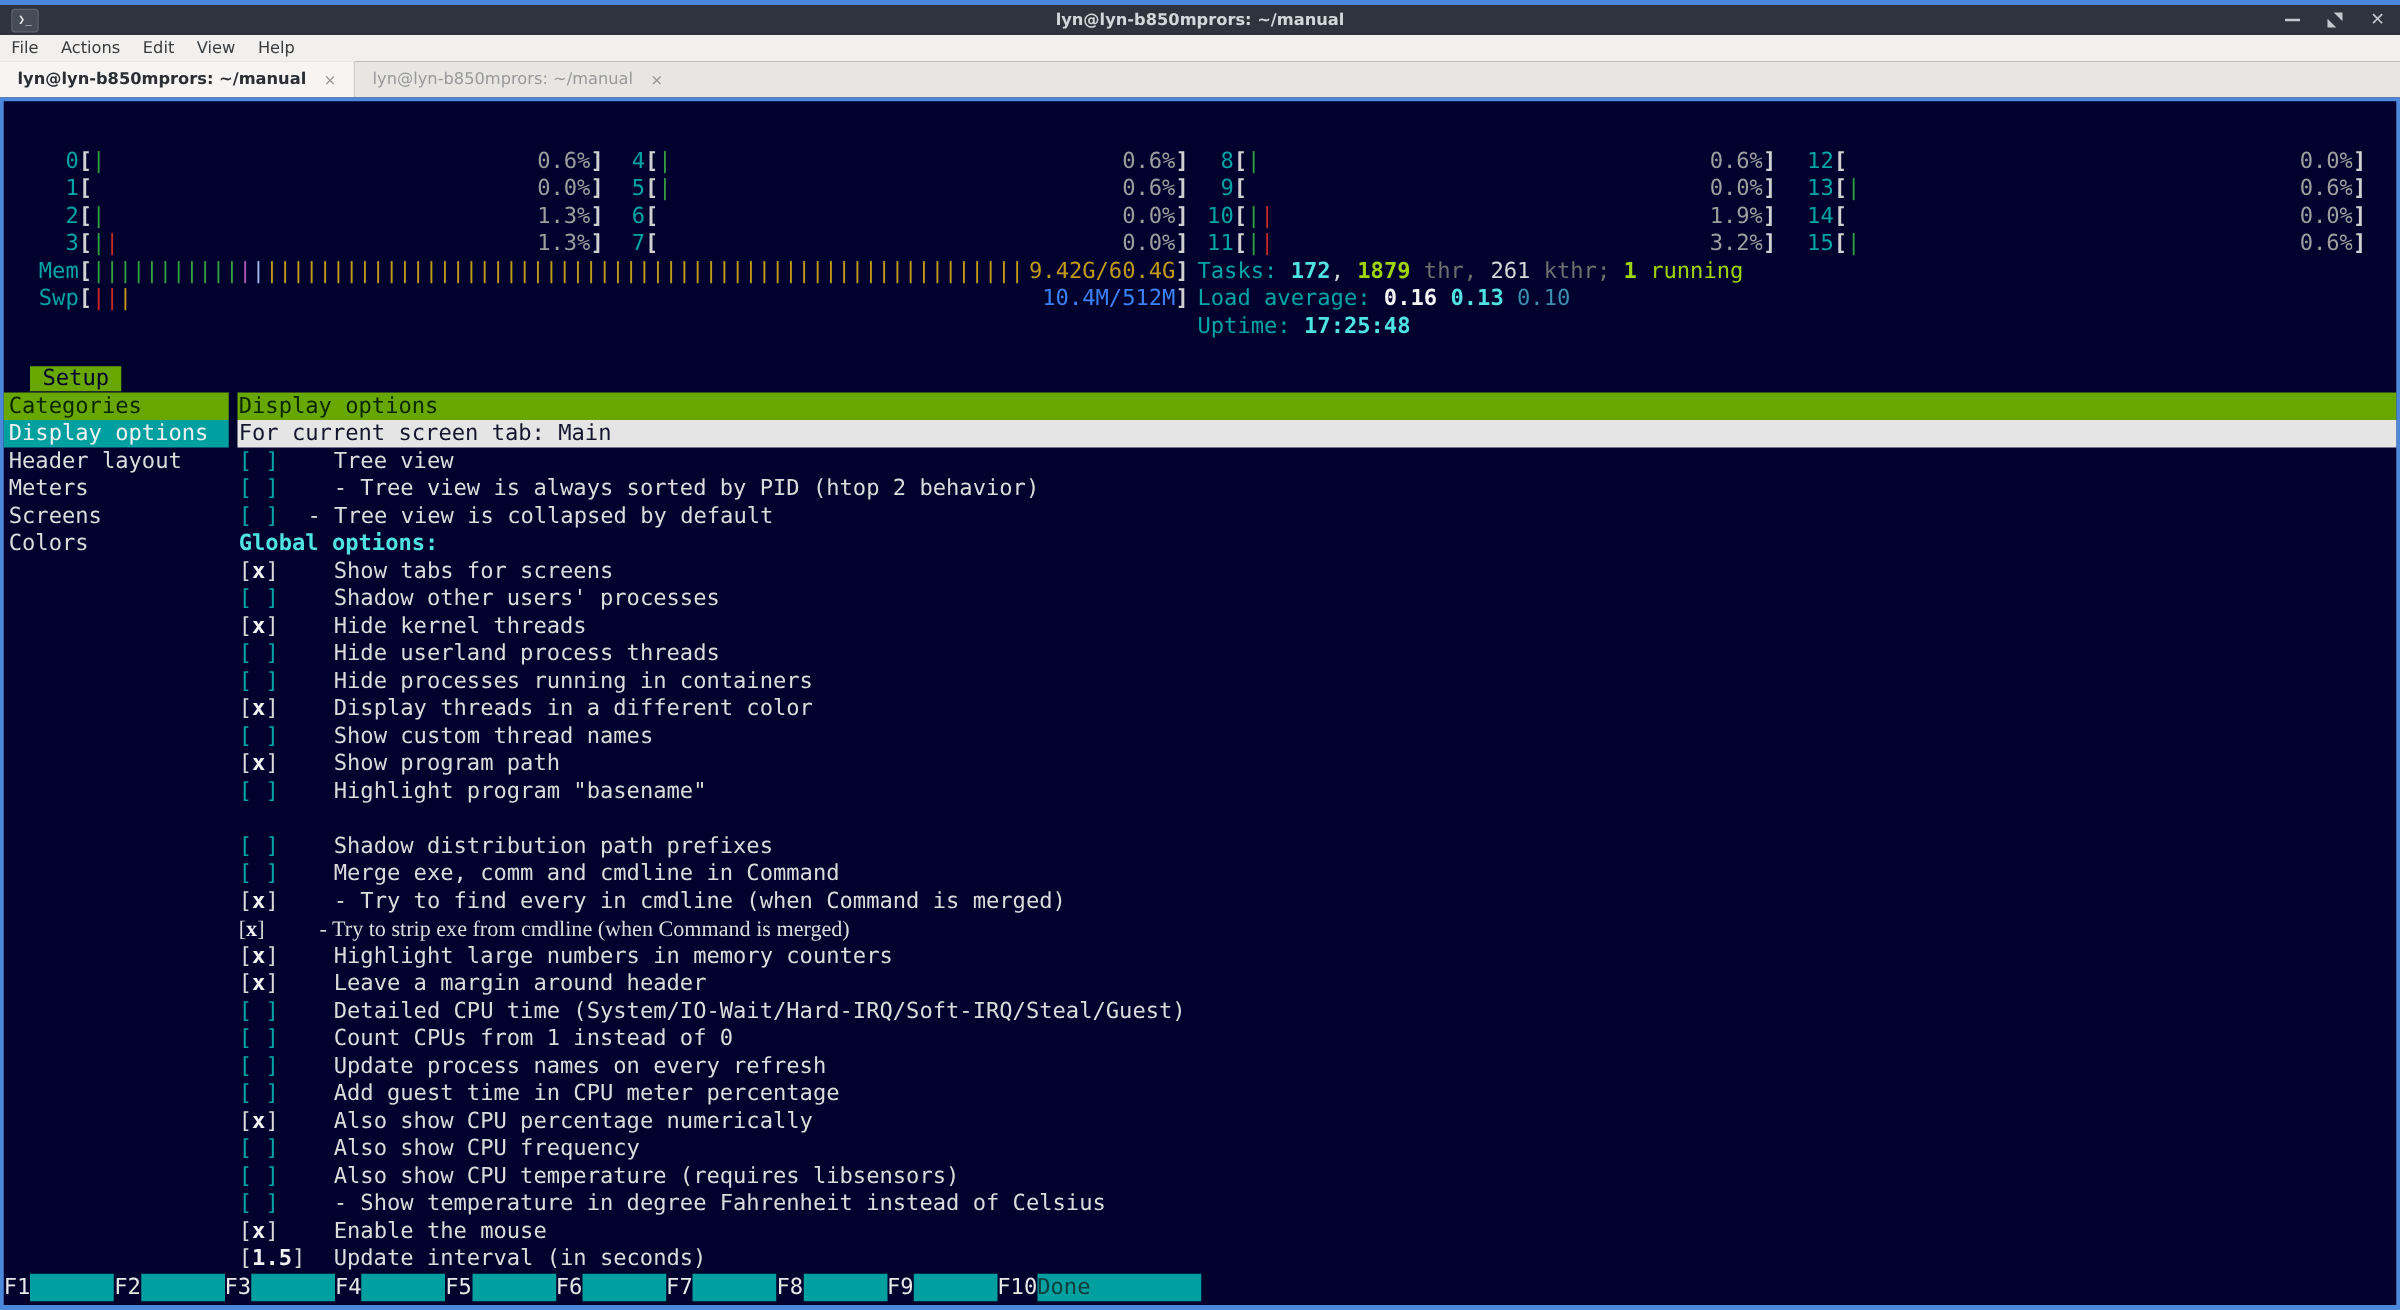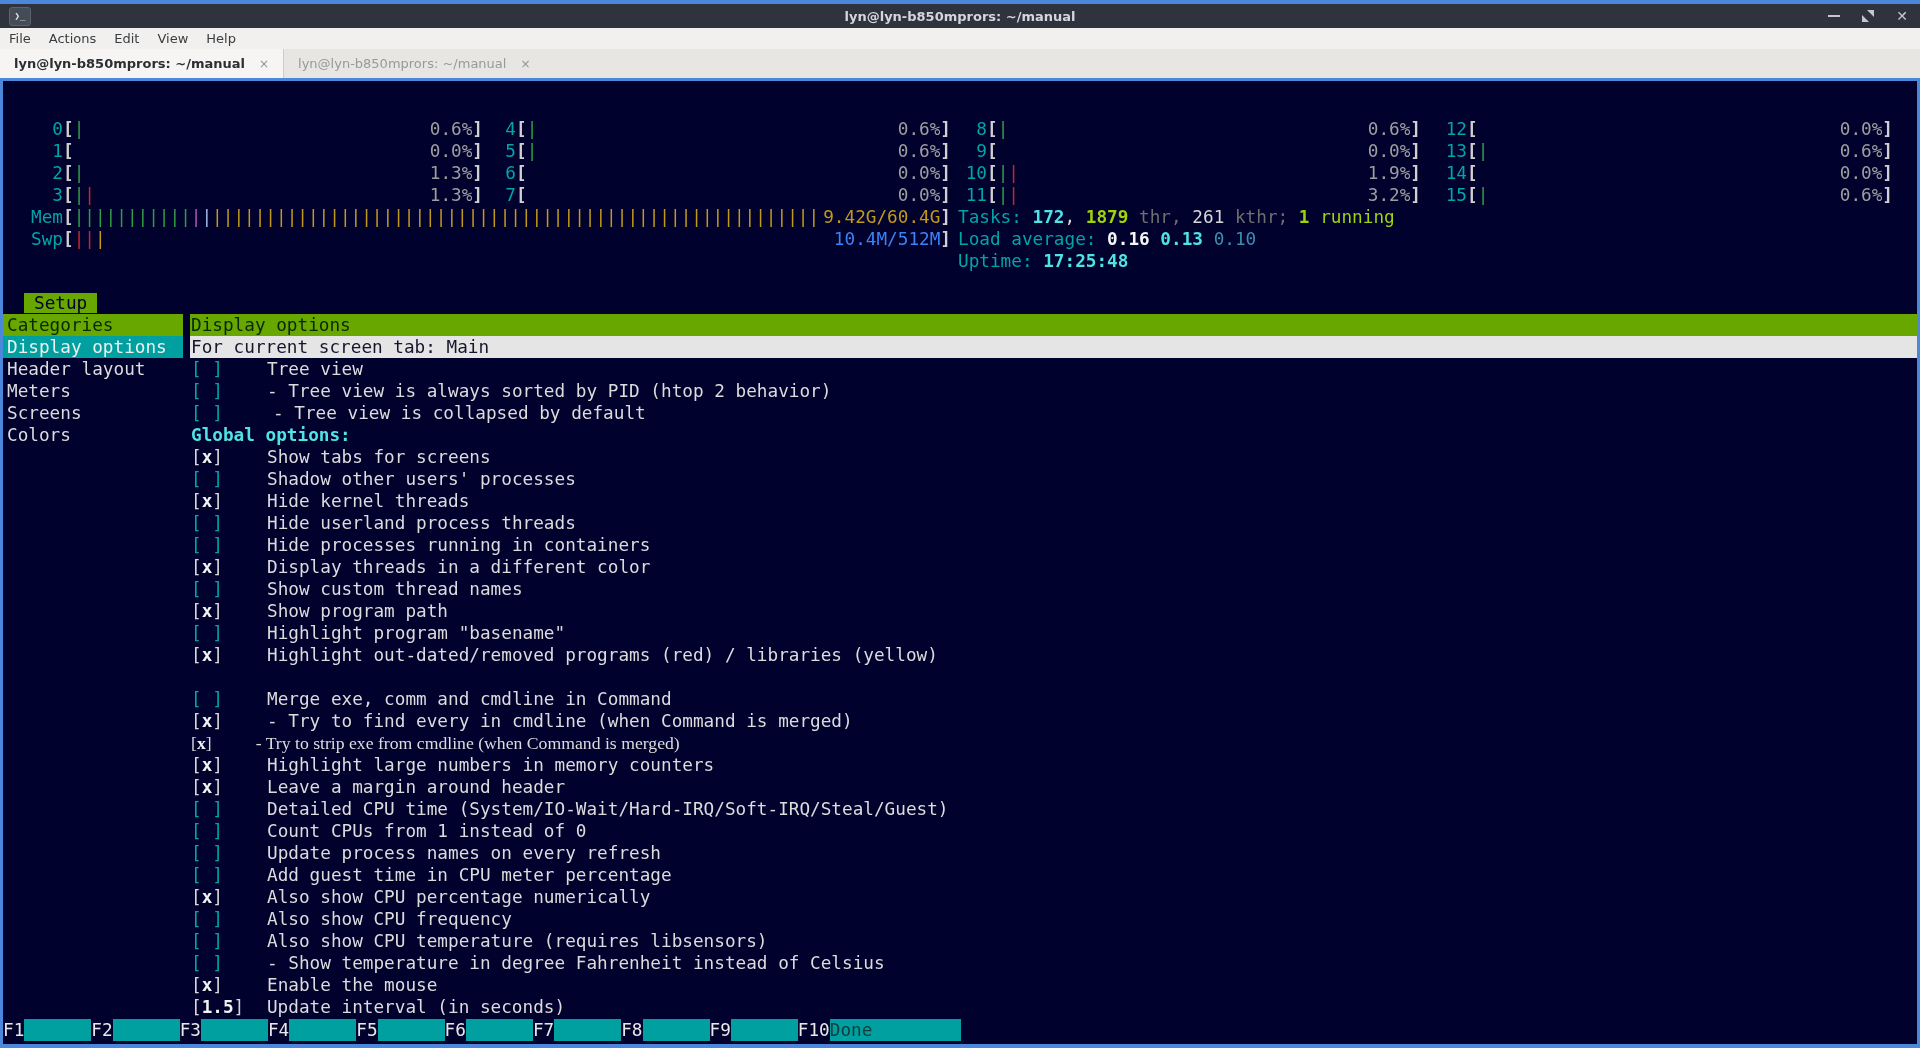--- a/index.html
+++ b/index.html
@@ -122,32 +122,32 @@
     <div class="row cat-header" style="top: 233px; left: 0px; width: 176px;">Categories</div>
     <div class="row cat-selected" style="top: 255px; left: 0px; width: 176px;">Display options</div>
     <div class="row cat-item" style="top: 277px; left: 0px; width: 176px;">Header layout</div>
     <div class="row cat-item" style="top: 299px; left: 0px; width: 176px;">Meters</div>
     <div class="row cat-item" style="top: 321px; left: 0px; width: 176px;">Screens</div>
     <div class="row cat-item" style="top: 343px; left: 0px; width: 176px;">Colors</div>
     <div class="row panel-header" style="top: 233px; left: 187px; right: 0px; padding-left: 1px;">Display options</div>
     <div class="row panel-subheader" style="top: 255px; left: 187px; right: 0px; padding-left: 1px;">For current screen tab: Main</div>
     <div class="row" style="top: 277px; left: 188px;"><span class="cb">[</span><span class="cbmark"> </span><span class="cb">]</span><span class="opttext" style="margin-left: 44.02px;">Tree view</span></div>
     <div class="row" style="top: 299px; left: 188px;"><span class="cb">[</span><span class="cbmark"> </span><span class="cb">]</span><span class="opttext" style="margin-left: 44.02px;">- Tree view is always sorted by PID (htop 2 behavior)</span></div>
-    <div class="row" style="top: 321px; left: 188px;"><span class="cb">[</span><span class="cbmark"> </span><span class="cb">]</span><span class="opttext" style="margin-left: 50px;">- Tree view is collapsed by default</span></div>
+    <div class="row" style="top: 321px; left: 188px;"><span class="cb">[</span><span class="cbmark"> </span><span class="cb">]</span><span class="opttext" style="margin-left: 23px;">- Tree view is collapsed by default</span></div>
     <div class="row opt-header" style="top: 343px; left: 188px;">Global options:</div>
     <div class="row" style="top: 365px; left: 188px;"><span class="cb checked">[</span><span class="cbmark">x</span><span class="cb checked">]</span><span class="opttext" style="margin-left: 44.02px;">Show tabs for screens</span></div>
     <div class="row" style="top: 387px; left: 188px;"><span class="cb">[</span><span class="cbmark"> </span><span class="cb">]</span><span class="opttext" style="margin-left: 44.02px;">Shadow other users' processes</span></div>
     <div class="row" style="top: 409px; left: 188px;"><span class="cb checked">[</span><span class="cbmark">x</span><span class="cb checked">]</span><span class="opttext" style="margin-left: 44.02px;">Hide kernel threads</span></div>
     <div class="row" style="top: 431px; left: 188px;"><span class="cb">[</span><span class="cbmark"> </span><span class="cb">]</span><span class="opttext" style="margin-left: 44.02px;">Hide userland process threads</span></div>
     <div class="row" style="top: 453px; left: 188px;"><span class="cb">[</span><span class="cbmark"> </span><span class="cb">]</span><span class="opttext" style="margin-left: 44.02px;">Hide processes running in containers</span></div>
     <div class="row" style="top: 475px; left: 188px;"><span class="cb checked">[</span><span class="cbmark">x</span><span class="cb checked">]</span><span class="opttext" style="margin-left: 44.02px;">Display threads in a different color</span></div>
     <div class="row" style="top: 497px; left: 188px;"><span class="cb">[</span><span class="cbmark"> </span><span class="cb">]</span><span class="opttext" style="margin-left: 44.02px;">Show custom thread names</span></div>
     <div class="row" style="top: 519px; left: 188px;"><span class="cb checked">[</span><span class="cbmark">x</span><span class="cb checked">]</span><span class="opttext" style="margin-left: 44.02px;">Show program path</span></div>
     <div class="row" style="top: 541px; left: 188px;"><span class="cb">[</span><span class="cbmark"> </span><span class="cb">]</span><span class="opttext" style="margin-left: 44.02px;">Highlight program "basename"</span></div>
-    <div class="row" style="top: 563px; left: 188px;"><span class="cb checked">[</span><span class="cbmark">x</span><span class="cb checked">]</span><span class="opttext" style="margin-left: 44.02px;">Highlight out-dated/removed programs (red) / libraries (yellow)</span></div>
+    <div class="row" style="top: 585px; left: 188px;"><span class="cb">[</span><span class="cbmark"> </span><span class="cb">]</span><span class="opttext" style="margin-left: 44.02px;">Shadow distribution path prefixes</span></div>
     <div class="row" style="top: 607px; left: 188px;"><span class="cb">[</span><span class="cbmark"> </span><span class="cb">]</span><span class="opttext" style="margin-left: 44.02px;">Merge exe, comm and cmdline in Command</span></div>
     <div class="row" style="top: 629px; left: 188px;"><span class="cb checked">[</span><span class="cbmark">x</span><span class="cb checked">]</span><span class="opttext" style="margin-left: 44.02px;">- Try to find every in cmdline (when Command is merged)</span></div>
     <div class="row" style="top: 651px; left: 188px; font-family: Liberation Serif, serif;"><span class="cb checked">[</span><span class="cbmark">x</span><span class="cb checked">]</span><span class="opttext" style="margin-left: 44.02px;">- Try to strip exe from cmdline (when Command is merged)</span></div>
     <div class="row" style="top: 673px; left: 188px;"><span class="cb checked">[</span><span class="cbmark">x</span><span class="cb checked">]</span><span class="opttext" style="margin-left: 44.02px;">Highlight large numbers in memory counters</span></div>
     <div class="row" style="top: 695px; left: 188px;"><span class="cb checked">[</span><span class="cbmark">x</span><span class="cb checked">]</span><span class="opttext" style="margin-left: 44.02px;">Leave a margin around header</span></div>
     <div class="row" style="top: 717px; left: 188px;"><span class="cb">[</span><span class="cbmark"> </span><span class="cb">]</span><span class="opttext" style="margin-left: 44.02px;">Detailed CPU time (System/IO-Wait/Hard-IRQ/Soft-IRQ/Steal/Guest)</span></div>
     <div class="row" style="top: 739px; left: 188px;"><span class="cb">[</span><span class="cbmark"> </span><span class="cb">]</span><span class="opttext" style="margin-left: 44.02px;">Count CPUs from 1 instead of 0</span></div>
     <div class="row" style="top: 761px; left: 188px;"><span class="cb">[</span><span class="cbmark"> </span><span class="cb">]</span><span class="opttext" style="margin-left: 44.02px;">Update process names on every refresh</span></div>
     <div class="row" style="top: 783px; left: 188px;"><span class="cb">[</span><span class="cbmark"> </span><span class="cb">]</span><span class="opttext" style="margin-left: 44.02px;">Add guest time in CPU meter percentage</span></div>
     <div class="row" style="top: 805px; left: 188px;"><span class="cb checked">[</span><span class="cbmark">x</span><span class="cb checked">]</span><span class="opttext" style="margin-left: 44.02px;">Also show CPU percentage numerically</span></div>

